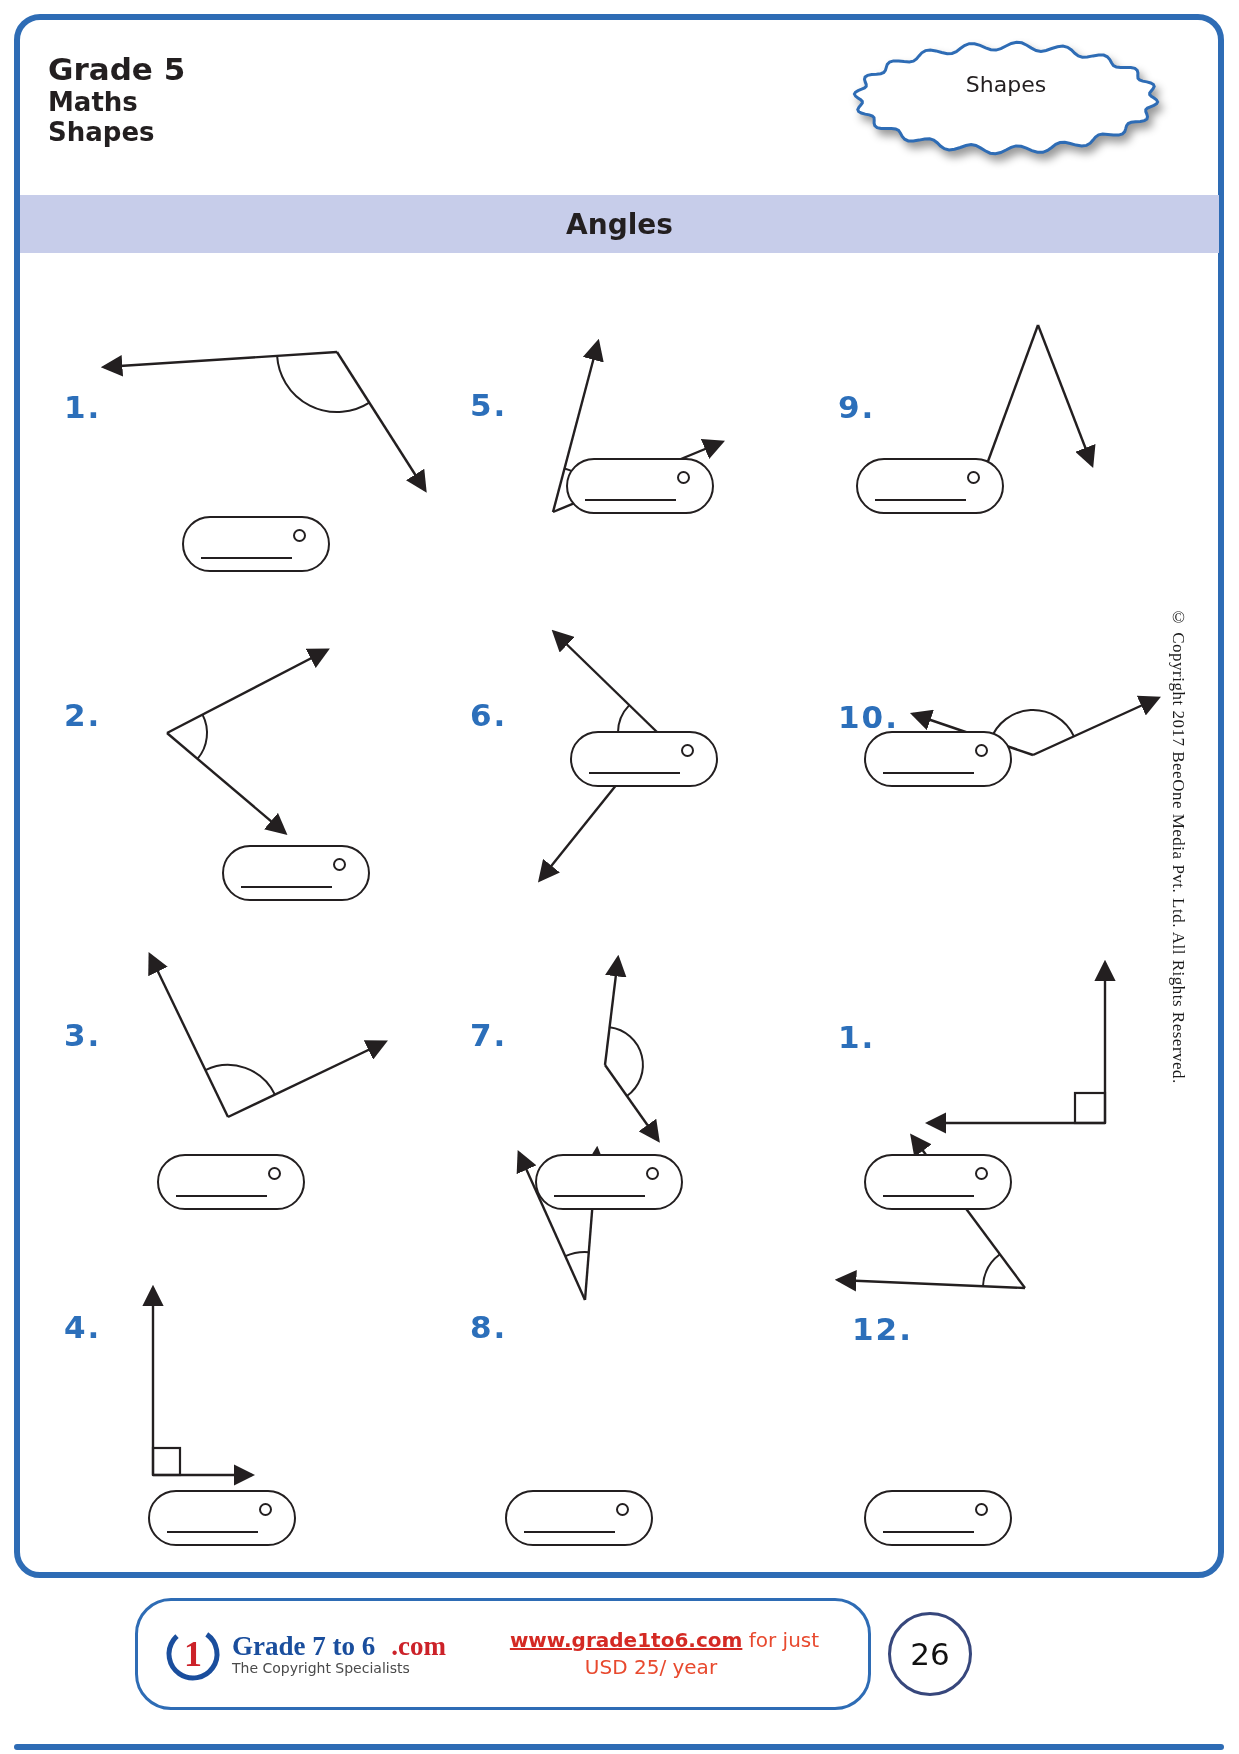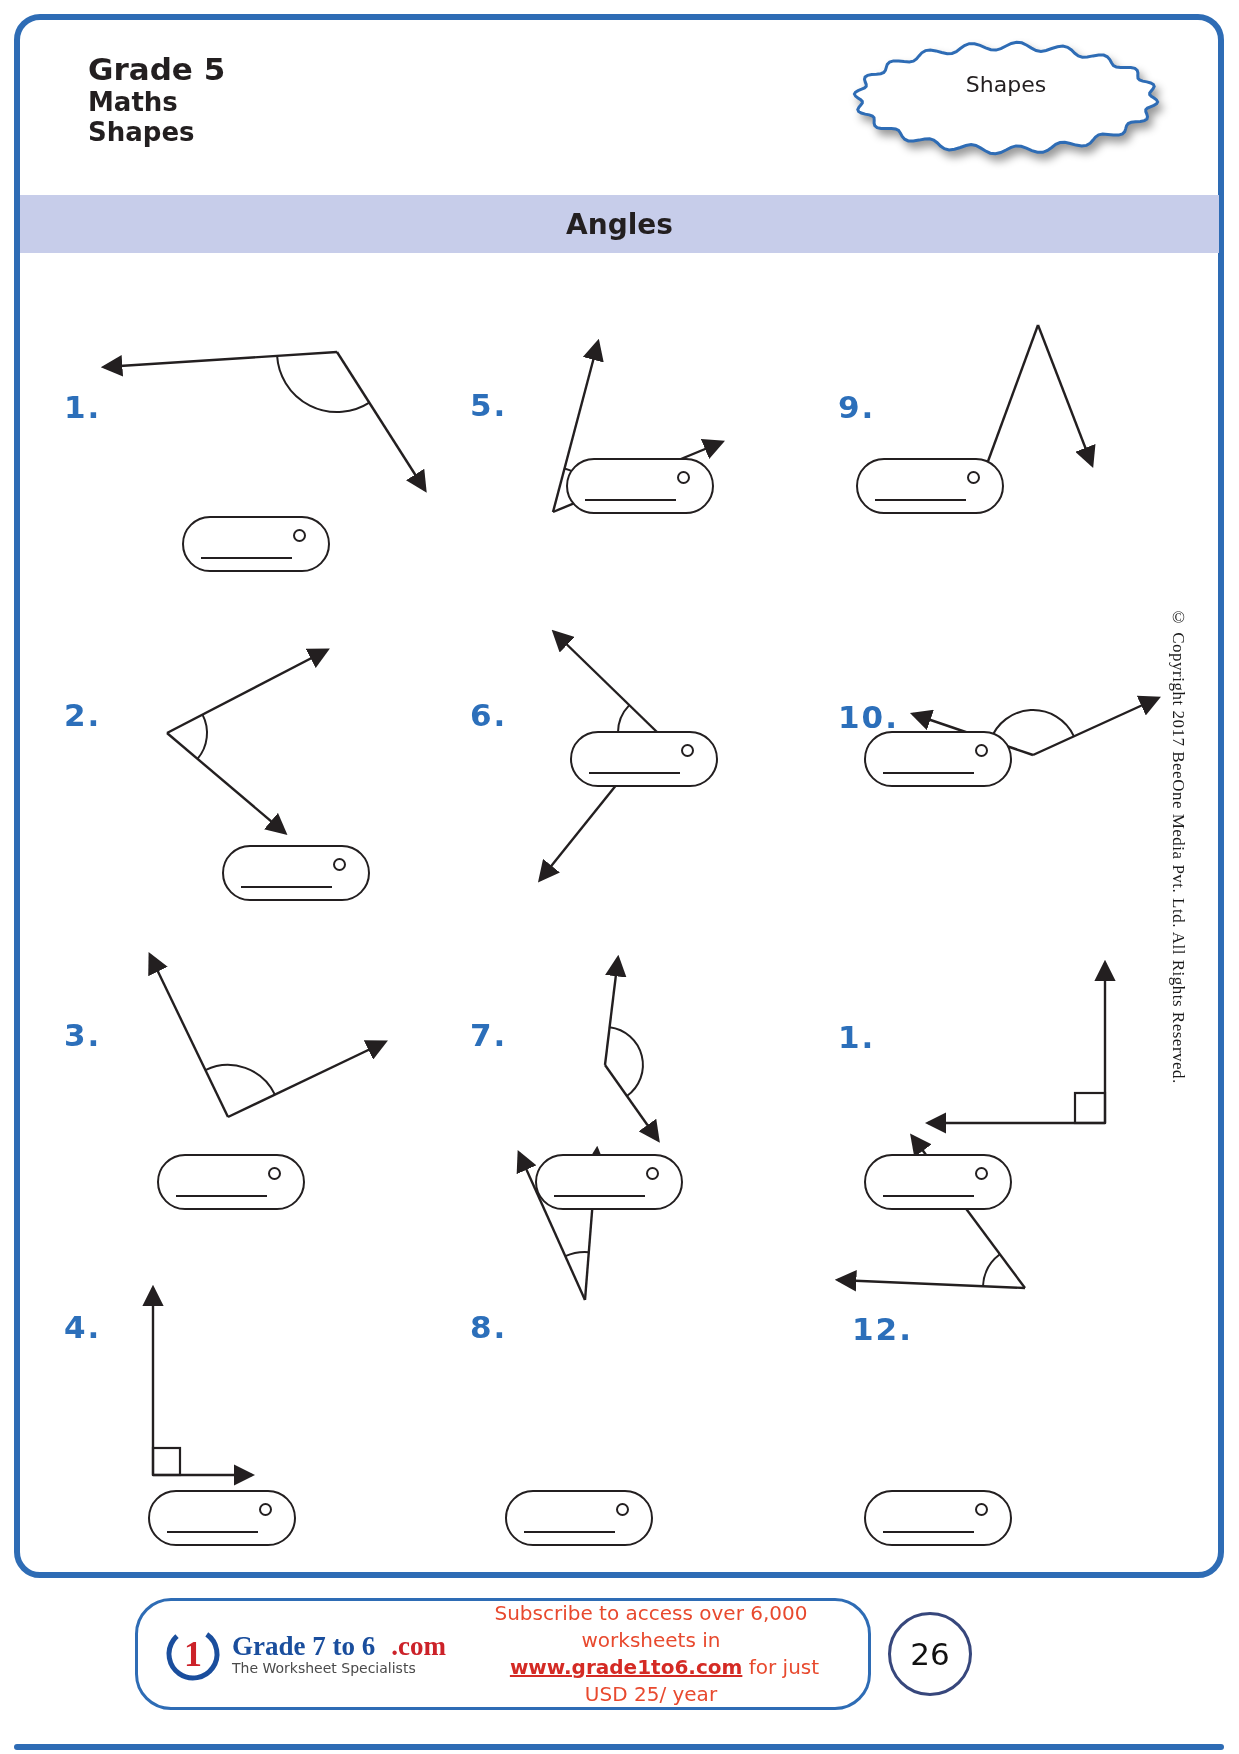--- a/index.html
+++ b/index.html
@@ -4,21 +4,21 @@
 <style>
   html,body { margin:0; padding:0; background:#fff; }
   #page {
     position:relative; width:1239px; height:1754px;
     font-family:"DejaVu Sans", sans-serif; background:#fff; overflow:hidden;
   }
   #main-border {
     position:absolute; left:14px; top:14px; width:1198px; height:1552px;
     border:6px solid #2e6cb5; border-radius:26px; background:transparent;
   }
-  #header-block { position:absolute; left:48px; top:52px; color:#231f20;margin-left:40px; }
+  #header-block { position:absolute; left:48px; top:52px; color:#231f20; }
   #header-block .h1 { font-size:31px; font-weight:bold; line-height:1.12; }
   #header-block .h2 { font-size:26px; font-weight:bold; line-height:1.18; }
   #badge { position:absolute; left:848px; top:38px; width:316px; height:130px; }
   #badge svg { filter:drop-shadow(4px 6px 4px rgba(0,0,0,0.40)); }
   #badge-label {
     position:absolute; left:0; top:34px; width:316px; text-align:center;
     font-size:22px; color:#231f20;
   }
   #title-bar {
     position:absolute; left:20px; top:195px; width:1199px; height:58px;
@@ -236,25 +236,24 @@
 
   <div id="footer">
     <div id="footer-pill">
       <div id="logo-group">
         <svg width="58" height="58" viewBox="0 0 58 58">
           <circle cx="29" cy="29" r="24" fill="#fff" stroke="#1a4e9d" stroke-width="5" stroke-dasharray="118 33" transform="rotate(-55 29 29)"></circle>
           <text x="29" y="41" text-anchor="middle" font-size="36" font-weight="bold" fill="#cc2229" font-family="Liberation Serif, serif">1</text>
         </svg>
         <div id="logo-text">
           <div class="lt1"><span>Grade 7 to 6</span><span class="dotcom">.com</span></div>
-          <div class="lt2">The Worksheet Specialists</div>
+          <div class="lt2">The Copyright Specialists</div>
         </div>
       </div>
       <div id="subscribe">
-        <div class="s1">Subscribe to access over 6,000 worksheets in</div>
         <div class="s2"><span class="url">www.grade1to6.com</span><span> for just USD 25/ year</span></div>
       </div>
     </div>
     <div id="page-circle">
       <span>26</span>
     </div>
   </div>
 
   <div id="bottom-rule"></div>
 

